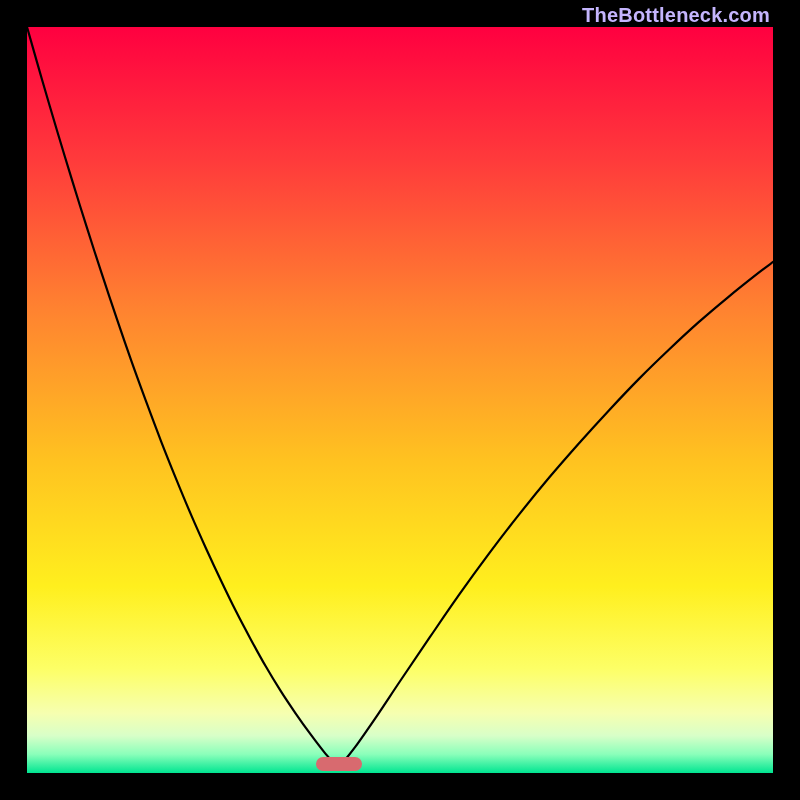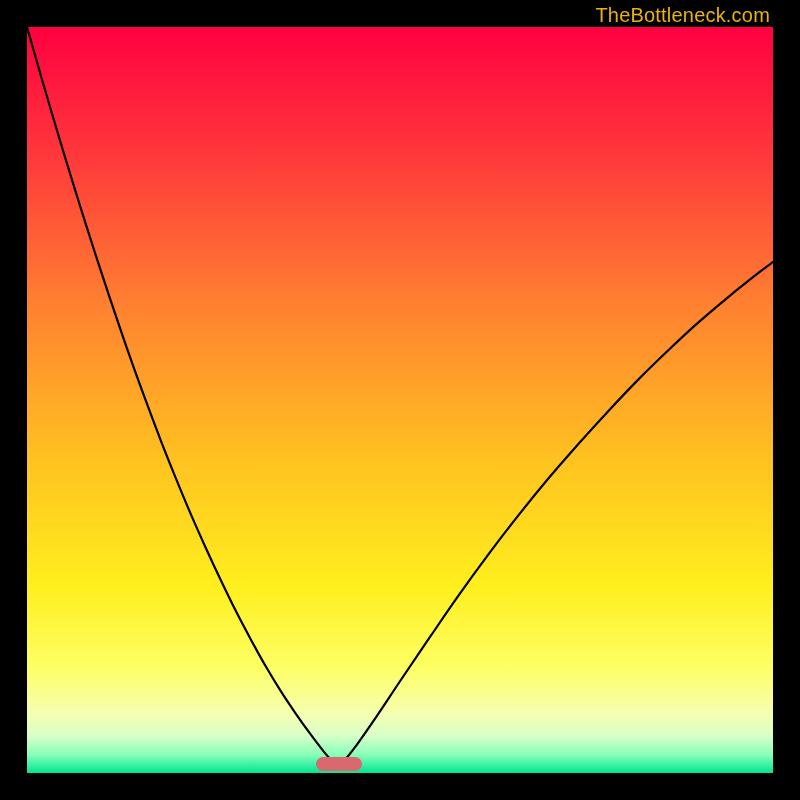--- a/index.html
+++ b/index.html
@@ -36,22 +36,22 @@
     top: 0;
     width: 100%;
     height: 100%;
   }
   .watermark {
     position: absolute;
     top: 4px;
     right: 30px;
     font-family: Arial, Helvetica, sans-serif;
     font-size: 20px;
-    font-weight: 400;
-    color: #eab308;
+    font-weight: 700;
+    color: #c4b5fd;
     letter-spacing: 0.2px;
   }
   .marker {
     position: absolute;
     border-radius: 999px;
   }
 </style>
 </head>
 <body>
 <div class="container">

